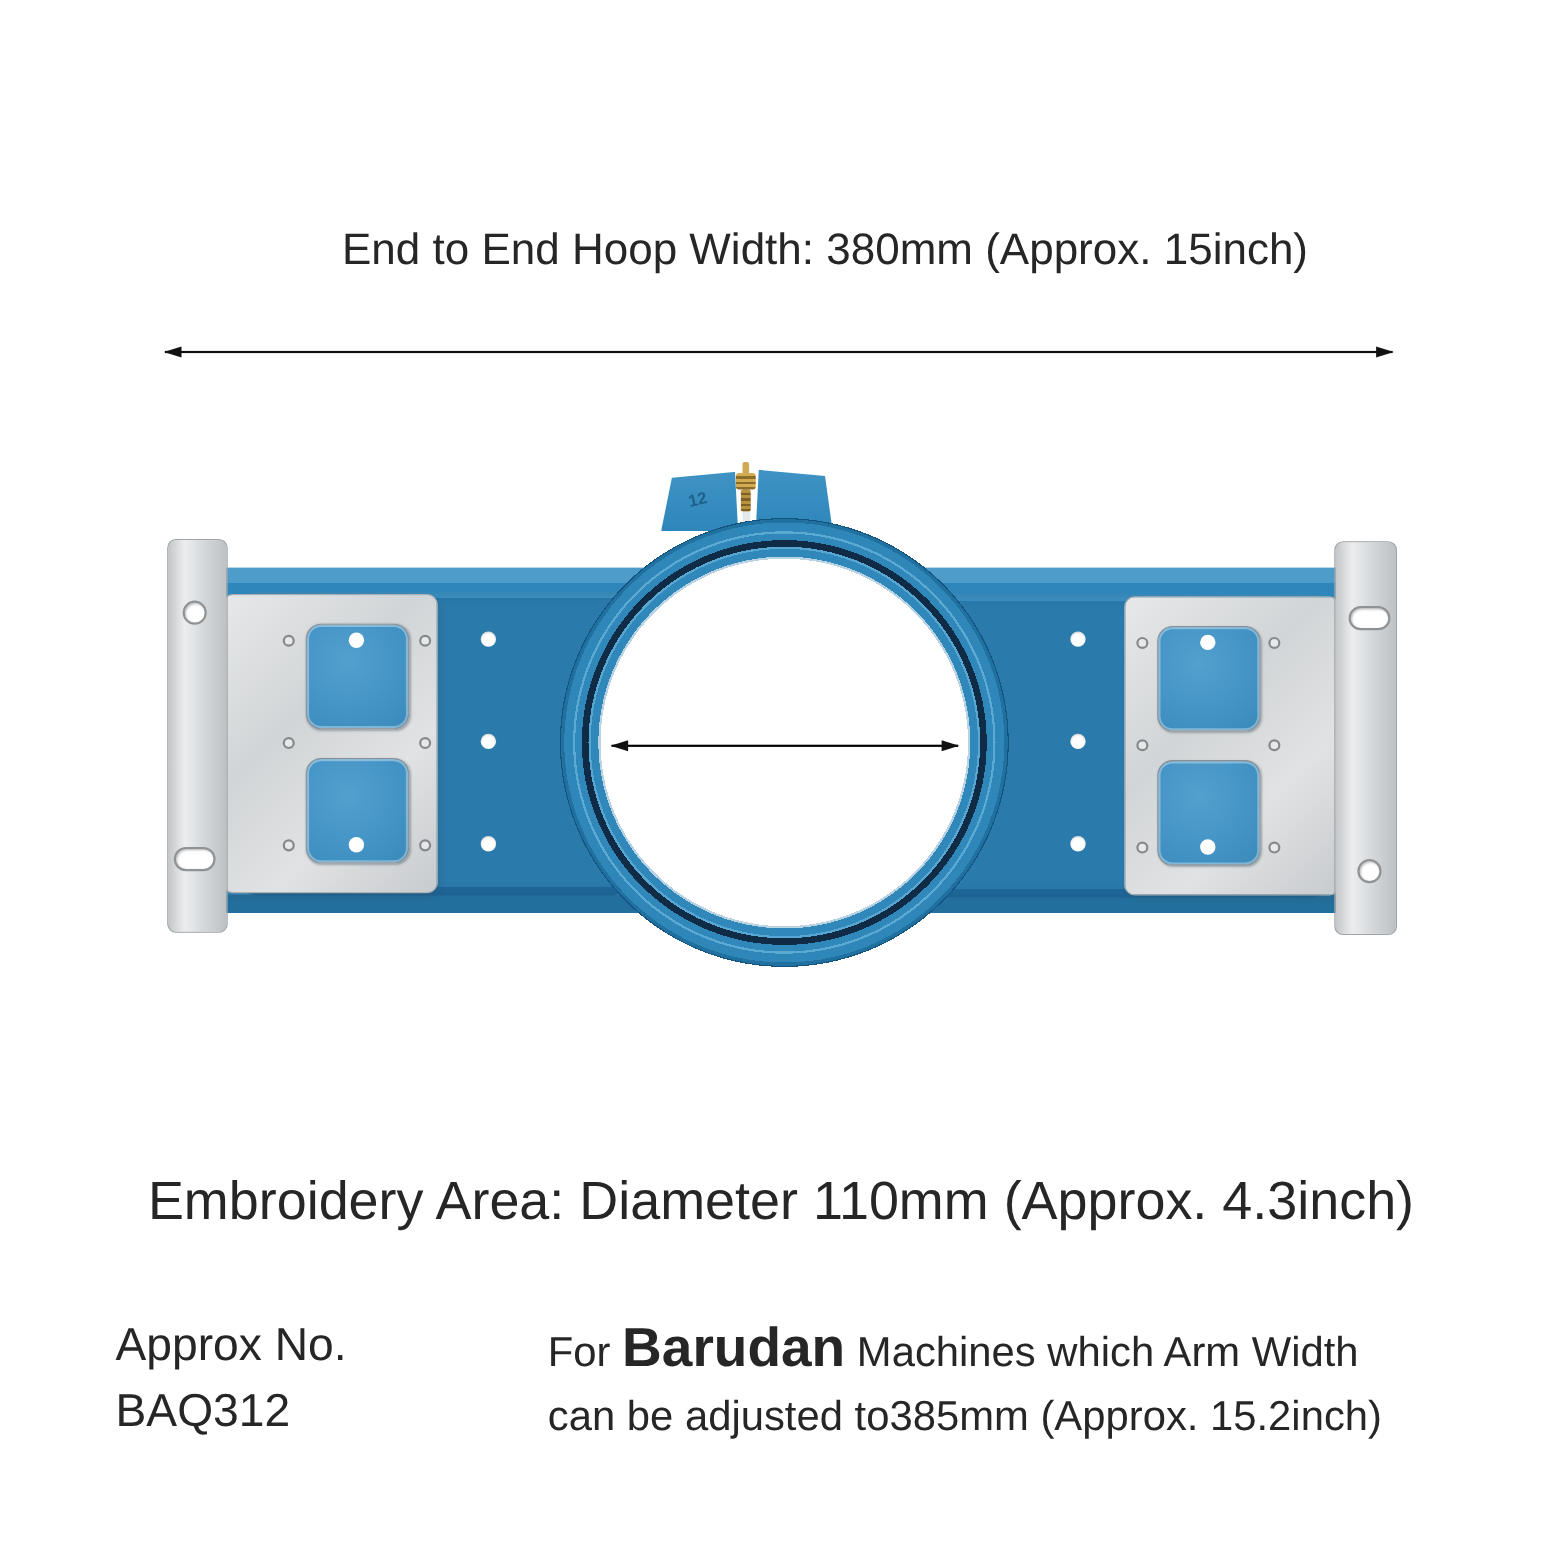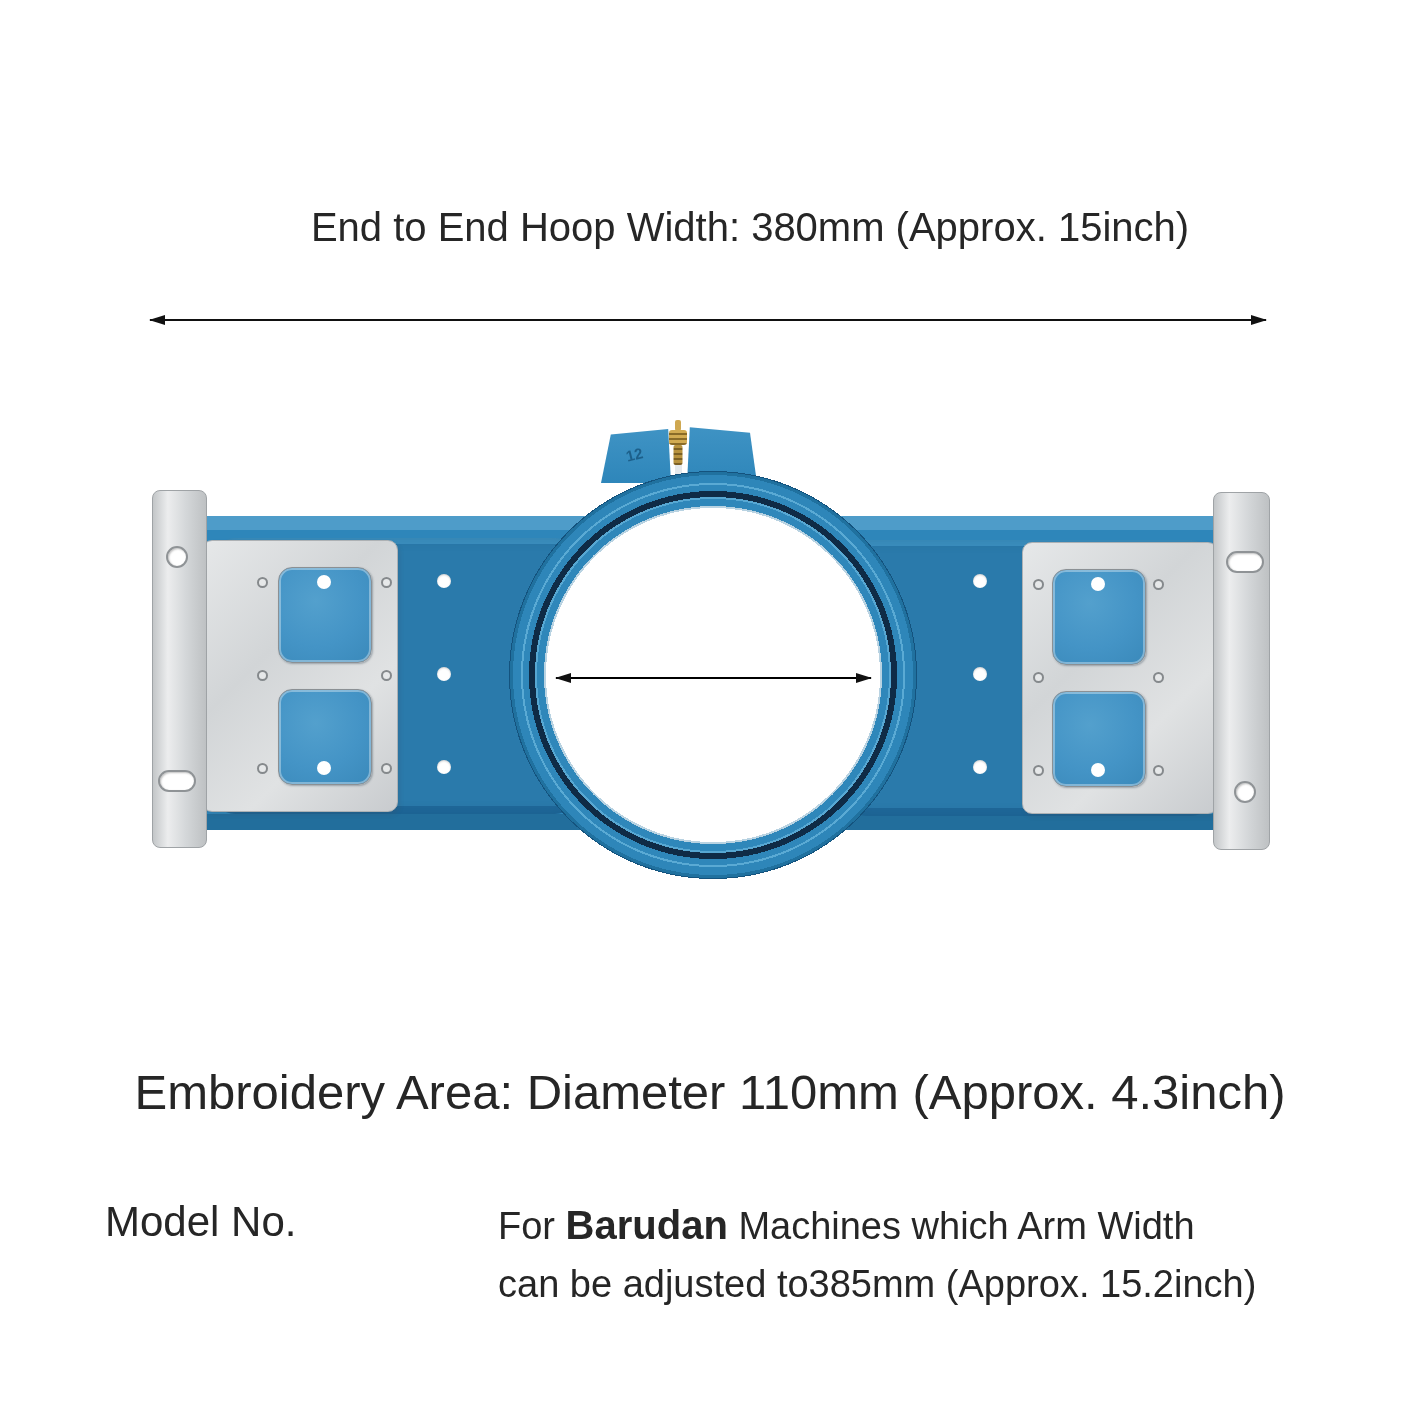--- a/index.html
+++ b/index.html
@@ -74,21 +74,21 @@
       #20719f 200px 203px,
       #14537e 203px 204px,
       transparent 204px);
   }
   .screw-part{position:absolute;left:50%;transform:translateX(-50%);}
   .label-top{font-size:40px;letter-spacing:0;}
   .label-caption{font-size:49px;}
   .label-emb{font-size:35px;}
   .model-block{font-size:42px;line-height:60px;}
   .compat-block{font-size:38px;line-height:58px;}
-  .brand{font-weight:bold;font-size:40px;}
+  .brand{font-weight:bold;font-size:50px;}
 </style>
 </head>
 <body>
 
 <div class="canvas">
 
   <div class="abs txt-center label-top" style="left:0;top:205px;width:1420px;margin-left:40px;">End to End Hoop Width: 380mm (Approx. 15inch)</div>
   <div class="dim-arrow" style="left:150px;top:319px;width:1116px;"></div>
 
   <div class="abs" style="left:0;top:0;width:1420px;height:1420px;">
@@ -152,21 +152,22 @@
     </div>
     <div class="bracket abs" style="left:1213px;top:492px;width:57px;height:358px;">
       <div class="slot-hole abs" style="left:12px;top:58px;width:38px;height:22px;"></div>
       <div class="round-hole abs" style="left:20px;top:288px;width:22px;height:22px;"></div>
     </div>
   </div>
 
   <div class="abs txt-center label-caption" style="left:0;top:1064px;width:1420px;">Embroidery Area: Diameter 110mm (Approx. 4.3inch)</div>
 
   <div class="abs model-block" style="left:105px;top:1192px;">
-    <div>Model No.</div>
+    <div>Approx No.</div>
+    <div>BAQ312</div>
   </div>
 
   <div class="abs compat-block" style="left:498px;top:1196px;width:880px;">
     <div>
       <span>For</span>
       <span class="brand">Barudan</span>
       <span>Machines which Arm Width</span>
     </div>
     <div>can be adjusted to385mm (Approx. 15.2inch)</div>
   </div>

